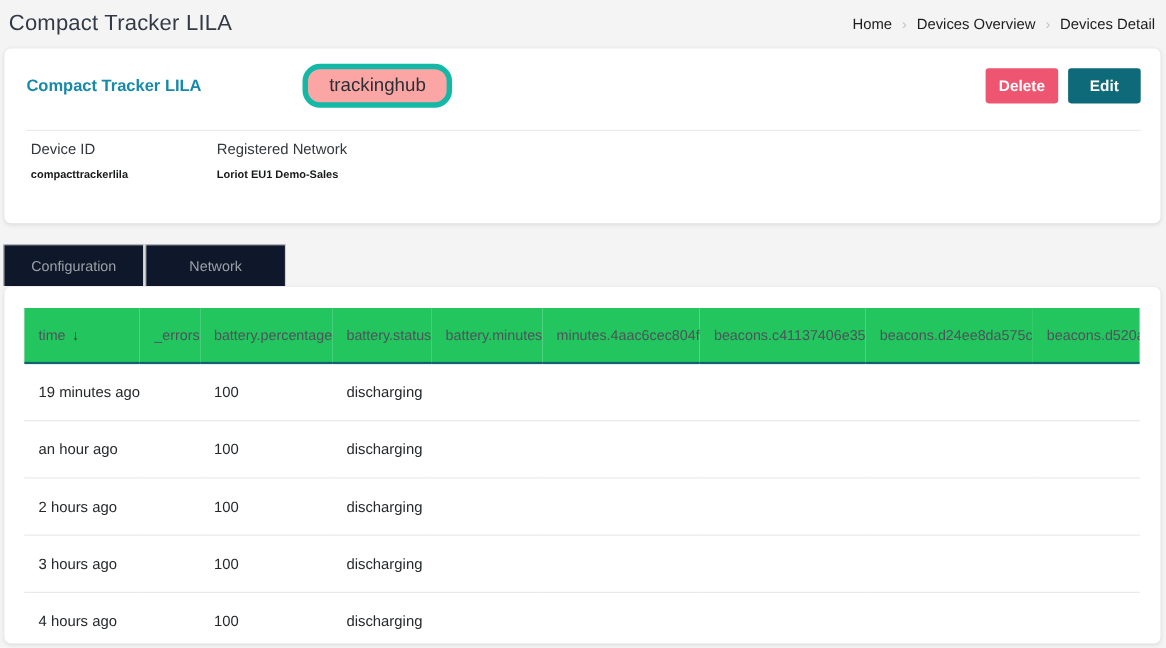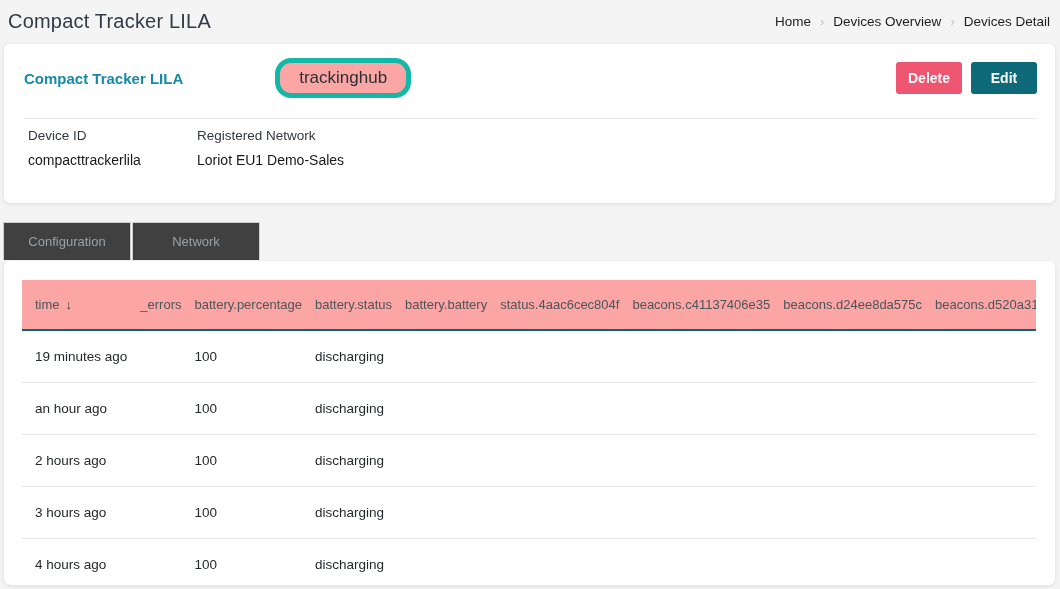--- a/index.html
+++ b/index.html
@@ -53,49 +53,49 @@
   .btn{
     border:none;border-radius:3px;color:#fff;font-weight:700;
     font-size:14px;padding:8px 0;width:66px;text-align:center;cursor:pointer;
     font-family:"Liberation Sans", sans-serif;
   }
   .btn-delete{background:var(--delete);}
   .btn-edit{background:var(--edit);}
   .device-card-body{display:flex;padding:15px 32px 0 24px;}
   .field{font-size:13.5px;}
   .field .label{color:#33383d;margin-bottom:7px;}
-  .field .value{font-weight:400;color:#17191b;font-size:14px;line-height:20px;}
+  .field .value{font-weight:700;color:#17191b;font-size:10px;line-height:20px;}
   .field-device-id{width:169px;}
   .field-device-driver{width:175px;}
   .field-device-driver .value{color:var(--accent);max-width:162px;cursor:pointer;}
   
   .tabs{position:absolute;top:222px;left:3px;display:flex;}
   .tab{
     width:128px;height:38px;margin-right:1px;
     display:flex;align-items:center;justify-content:center;
-    font-size:13px;color:#9aa0a5;background:#404040;
+    font-size:13px;color:#9aa0a5;background:#0f172a;
     border:1px solid #cfcfcf;border-bottom:none;cursor:pointer;
   }
   .tab.active{
     background:#fff;color:#3d4247;border-color:#8f8f8f;
     border-bottom:3px solid var(--tab-underline);height:39px;
   }
   
   .data-card{top:261px;height:324px;overflow:hidden;}
   .table-wrap{
     margin:19px 18px 0 18px;
     width:1014px;overflow:hidden;
   }
   table{border-collapse:collapse;table-layout:fixed;}
   th,td{
     text-align:left;padding:0 0 0 13px;white-space:nowrap;overflow:visible;
     font-weight:400;
   }
   thead th{
-    background:#fca5a5;height:50px;font-size:13px;color:#4d545a;
+    background:#22c55e;height:50px;font-size:13px;color:#4d545a;
     border-bottom:2px solid var(--th-border);
   }
   tbody td{
     height:52px;font-size:13.5px;color:#26292c;
     border-bottom:1px solid #e7e7e7;
   }
   tbody tr:last-child td{border-bottom:none;}
   .sort-arrow{margin-left:6px;color:#33383d;font-size:13px;}
 </style>
 </head>
@@ -153,22 +153,22 @@
           <col style="width: 151px;">
           <col style="width: 141px;">
           <col style="width: 300px;">
         </colgroup>
       <thead>
           <tr id="thead-row">
             <th>time<span class="sort-arrow">↓</span></th>
             <th>_errors</th>
             <th>battery.percentage</th>
             <th>battery.status</th>
-            <th>battery.battery</th>
-            <th>status.4aac6cec804f</th>
+            <th>battery.minutes</th>
+            <th>minutes.4aac6cec804f</th>
             <th>beacons.c41137406e35</th>
             <th>beacons.d24ee8da575c</th>
             <th>beacons.d520a31f8</th>
           </tr>
         </thead>
       <tbody id="tbody">
           <tr>
             <td>19 minutes ago</td>
             <td></td>
             <td>100</td>

